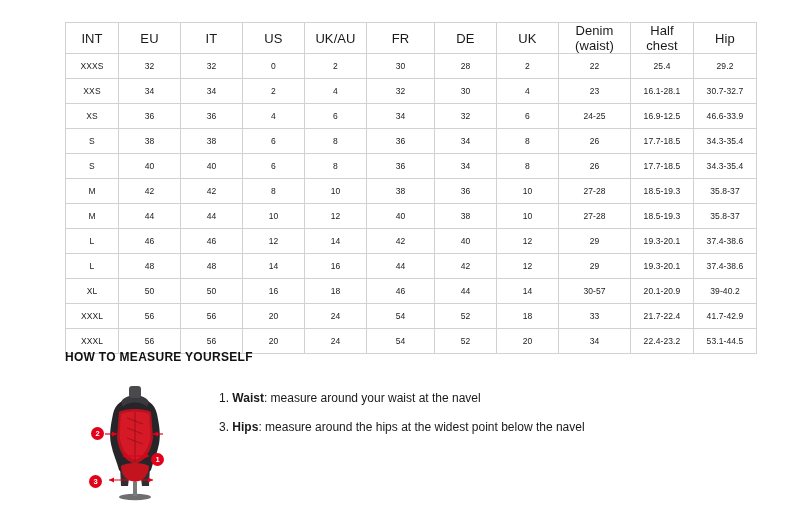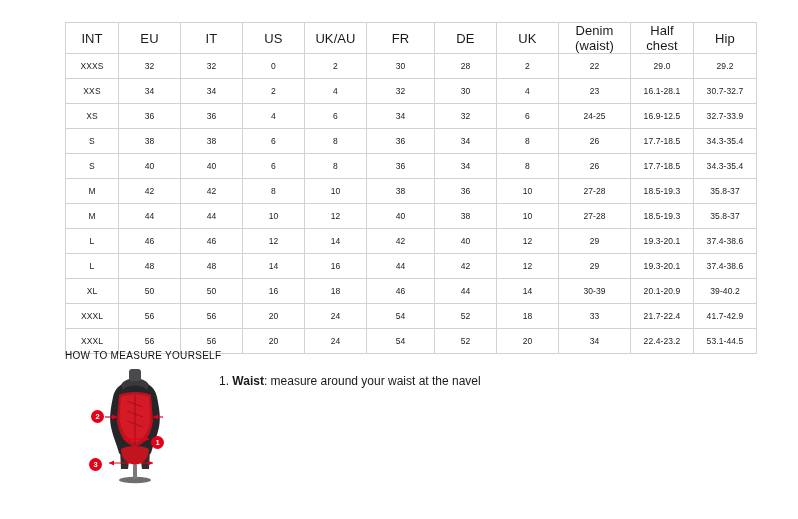--- a/index.html
+++ b/index.html
@@ -61,24 +61,25 @@
   col.c10 { width: 63px; }
 
   
   .measure {
     position: absolute;
     left: 65px;
     top: 350px;
     width: 670px;
   }
   .measure-title {
-    font-size: 10px;
-    font-weight: normal;
+    font-size: 12px;
+    font-weight: bold;
     letter-spacing: .3px;
     color: #111;
+    margin-bottom: 14px;
   }
   .measure-body {
     position: relative;
     display: flex;
     align-items: flex-start;
   }
   .figure-box {
     position: relative;
     width: 140px;
     height: 125px;
@@ -153,21 +154,21 @@
         <tr>
           <td>XXXS</td>
           <td>32</td>
           <td>32</td>
           <td>0</td>
           <td>2</td>
           <td>30</td>
           <td>28</td>
           <td>2</td>
           <td>22</td>
-          <td>29.0</td>
+          <td>25.4</td>
           <td>29.2</td>
         </tr>
         <tr>
           <td>XXS</td>
           <td>34</td>
           <td>34</td>
           <td>2</td>
           <td>4</td>
           <td>32</td>
           <td>30</td>
@@ -180,21 +181,21 @@
           <td>XS</td>
           <td>36</td>
           <td>36</td>
           <td>4</td>
           <td>6</td>
           <td>34</td>
           <td>32</td>
           <td>6</td>
           <td>24-25</td>
           <td>16.9-12.5</td>
-          <td>32.7-33.9</td>
+          <td>46.6-33.9</td>
         </tr>
         <tr>
           <td>S</td>
           <td>38</td>
           <td>38</td>
           <td>6</td>
           <td>8</td>
           <td>36</td>
           <td>34</td>
           <td>8</td>
@@ -269,21 +270,21 @@
         </tr>
         <tr>
           <td>XL</td>
           <td>50</td>
           <td>50</td>
           <td>16</td>
           <td>18</td>
           <td>46</td>
           <td>44</td>
           <td>14</td>
-          <td>30-39</td>
+          <td>30-57</td>
           <td>20.1-20.9</td>
           <td>39-40.2</td>
         </tr>
         <tr>
           <td>XXXL</td>
           <td>56</td>
           <td>56</td>
           <td>20</td>
           <td>24</td>
           <td>54</td>
@@ -368,18 +369,22 @@
         <span class="bullet-num b1">1</span>
         <span class="bullet-num b2">2</span>
         <span class="bullet-num b3">3</span>
       </div>
 
       <div class="steps">
         <div class="step">
           <span>1.</span>
           <b>Waist</b><span>: measure around your waist at the navel</span>
         </div>
+        <div class="step">
+          <span>3.</span>
+          <b>Hips</b><span>: measure around the hips at the widest point below the navel</span>
+        </div>
       </div>
 
     </div>
   </div>
 
 </div>
 
 </body></html>

